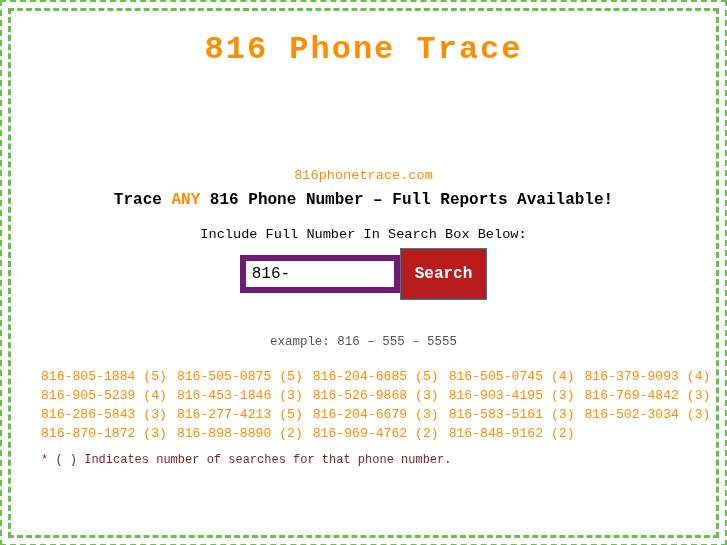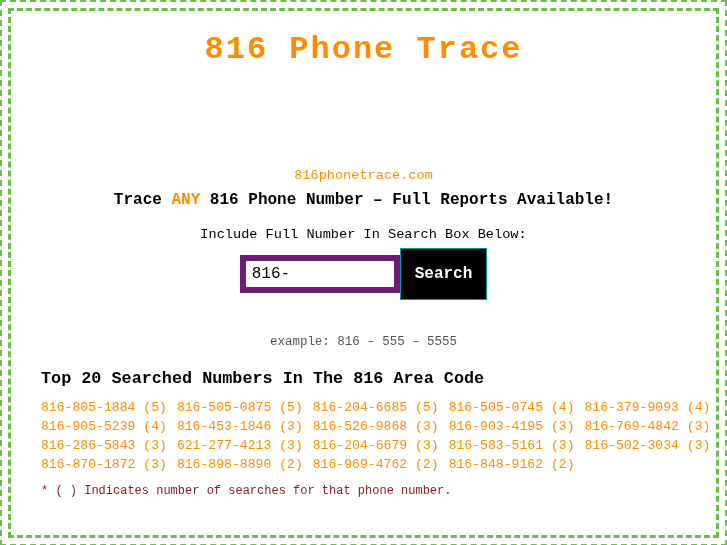--- a/index.html
+++ b/index.html
@@ -60,21 +60,21 @@
       margin-bottom: 6px;
     }
     .search-input {
       border: 6px solid #701a75;
       padding: 4px 6px;
       font-family: 'Courier New', Courier, monospace;
       font-size: 1em;
       width: 160px;
     }
     .search-button {
-      background: #000000;
+      background: #b91c1c;
       color: #fff;
       border: 1px solid #0097a7;
       padding: 16px 14px;
       font-family: 'Courier New', Courier, monospace;
       font-size: 1em;
       cursor: pointer;
       font-weight: bold;
     }
     .search-example {
       font-size: 0.78em;
@@ -124,35 +124,34 @@
 
   <div class="search-section">
     <div class="search-label">Include Full Number In Search Box Below:</div>
     <div class="search-row">
       <input class="search-input" type="text" value="816-" style="">
       <button class="search-button">Search</button>
     </div>
     <div class="search-example">example: 816 – 555 – 5555</div>
   </div>
 
-  <div class="top-numbers-title">Top 20 Searched Numbers In The 816 Area Code</div>
 
   <div class="numbers-grid" id="numbers-grid">
   <a href="#" class="phone-link">816-805-1884 (5)</a>
       <a href="#" class="phone-link">816-505-0875 (5)</a>
       <a href="#" class="phone-link">816-204-6685 (5)</a>
       <a href="#" class="phone-link">816-505-0745 (4)</a>
       <a href="#" class="phone-link">816-379-9093 (4)</a>
       <a href="#" class="phone-link">816-905-5239 (4)</a>
       <a href="#" class="phone-link">816-453-1846 (3)</a>
       <a href="#" class="phone-link">816-526-9868 (3)</a>
       <a href="#" class="phone-link">816-903-4195 (3)</a>
       <a href="#" class="phone-link">816-769-4842 (3)</a>
       <a href="#" class="phone-link">816-286-5843 (3)</a>
-      <a href="#" class="phone-link">621-277-4213 (3)</a>
+      <a href="#" class="phone-link">816-277-4213 (5)</a>
       <a href="#" class="phone-link">816-204-6679 (3)</a>
       <a href="#" class="phone-link">816-583-5161 (3)</a>
       <a href="#" class="phone-link">816-502-3034 (3)</a>
       <a href="#" class="phone-link">816-870-1872 (3)</a>
       <a href="#" class="phone-link">816-898-8890 (2)</a>
       <a href="#" class="phone-link">816-969-4762 (2)</a>
       <a href="#" class="phone-link">816-848-9162 (2)</a>
     </div>
 
   <div class="footnote">* ( ) Indicates number of searches for that phone number.</div>

